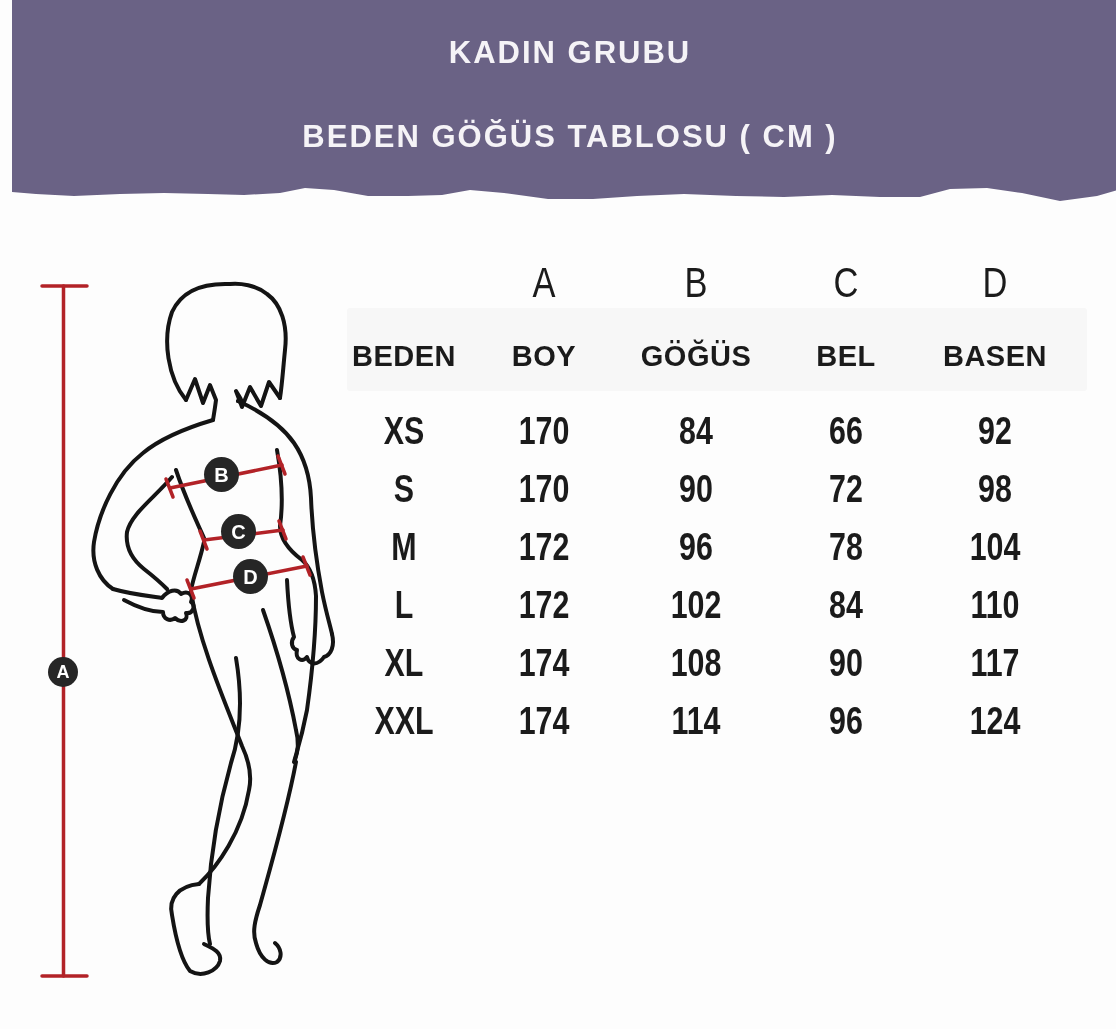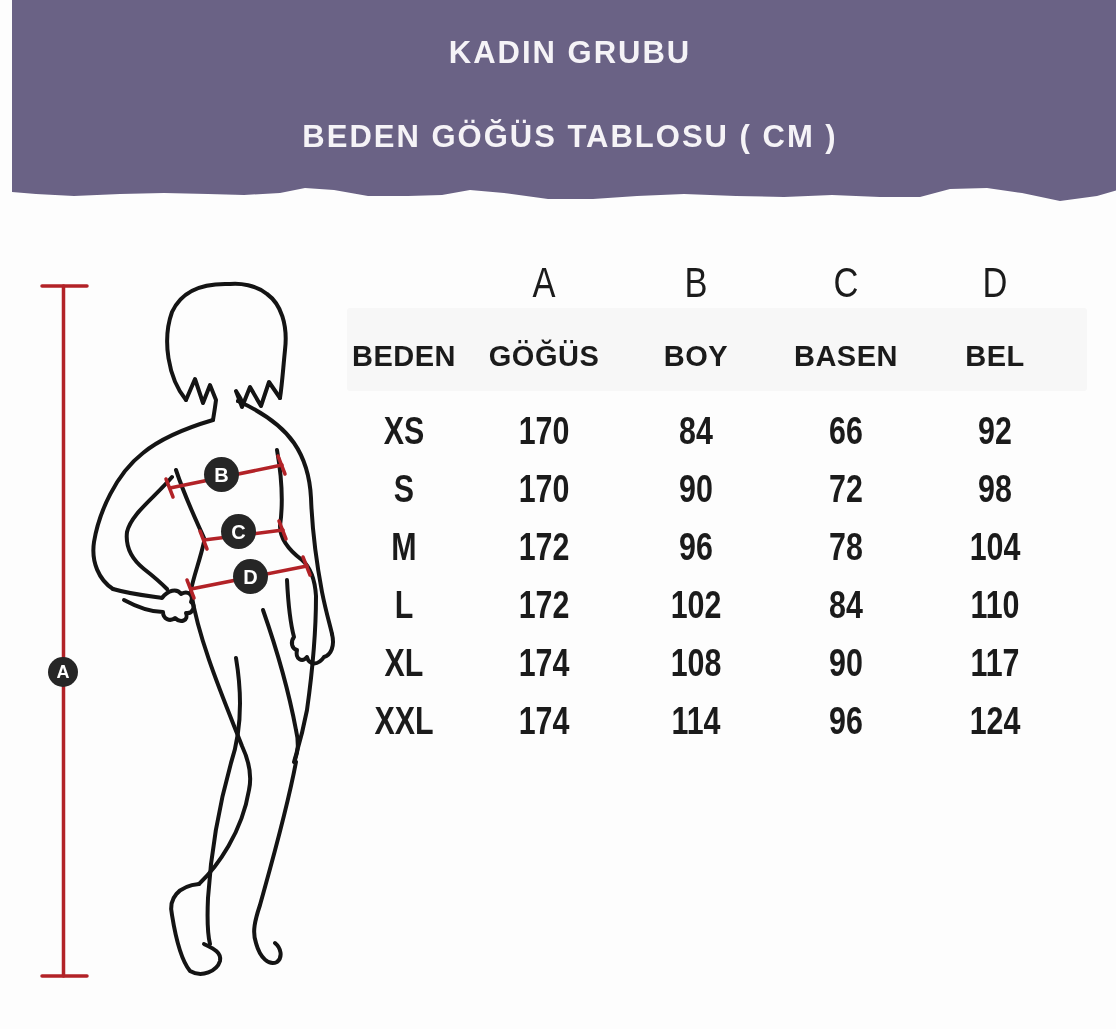--- a/index.html
+++ b/index.html
@@ -124,24 +124,24 @@
 
   <div class="size-table">
 
     <div class="cell"></div>
     <div class="cell letter">A</div>
     <div class="cell letter">B</div>
     <div class="cell letter">C</div>
     <div class="cell letter">D</div>
 
     <div class="cell colhead">BEDEN</div>
+    <div class="cell colhead">BOY</div>
     <div class="cell colhead">GÖĞÜS</div>
-    <div class="cell colhead">BOY</div>
+    <div class="cell colhead">BEL</div>
     <div class="cell colhead">BASEN</div>
-    <div class="cell colhead">BEL</div>
 
     <div class="cell val">XS</div>
     <div class="cell val">170</div>
     <div class="cell val">84</div>
     <div class="cell val">66</div>
     <div class="cell val">92</div>
 
     <div class="cell val">S</div>
     <div class="cell val">170</div>
     <div class="cell val">90</div>

